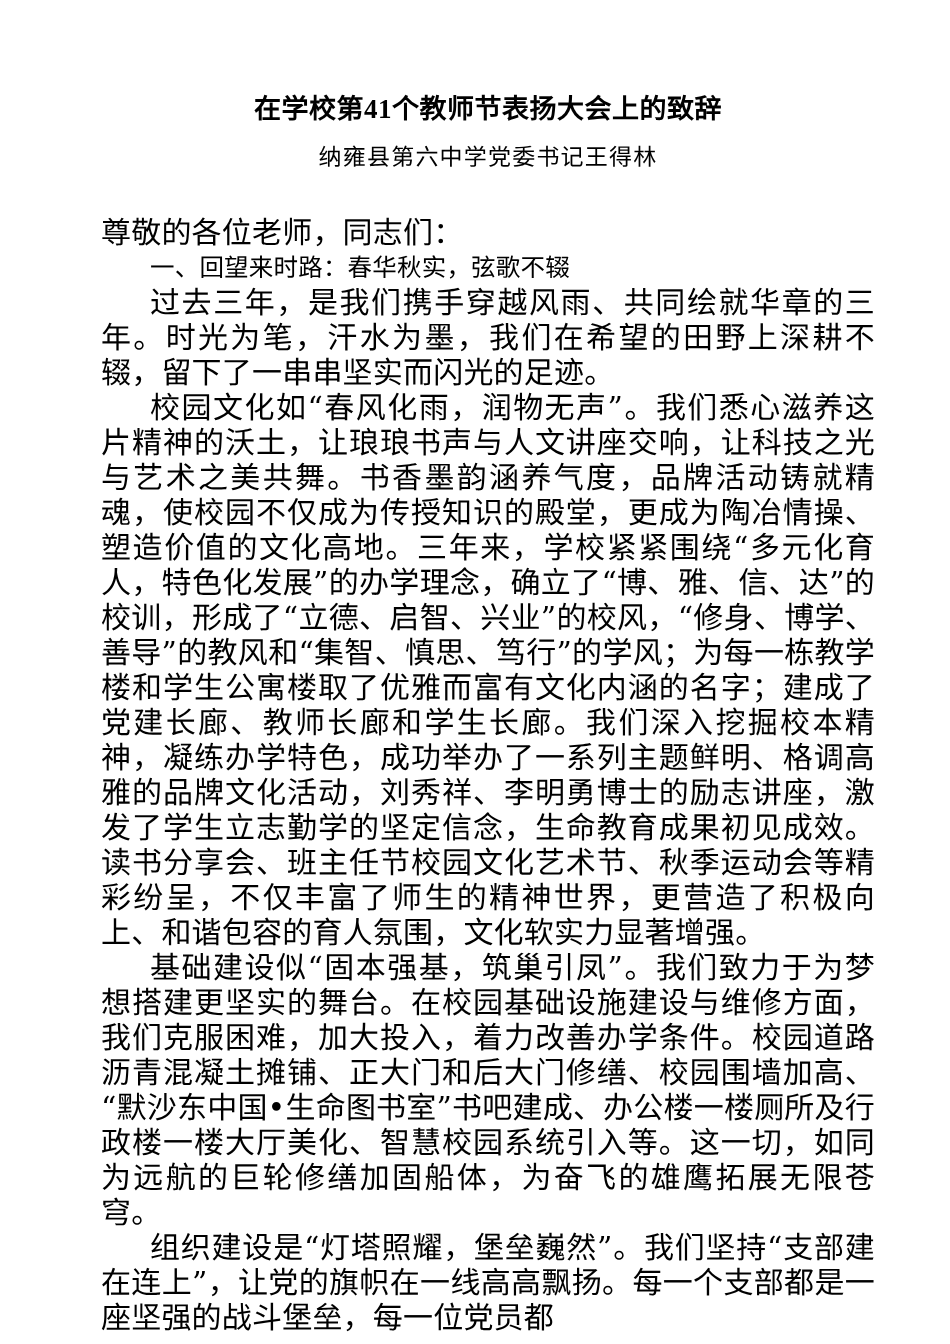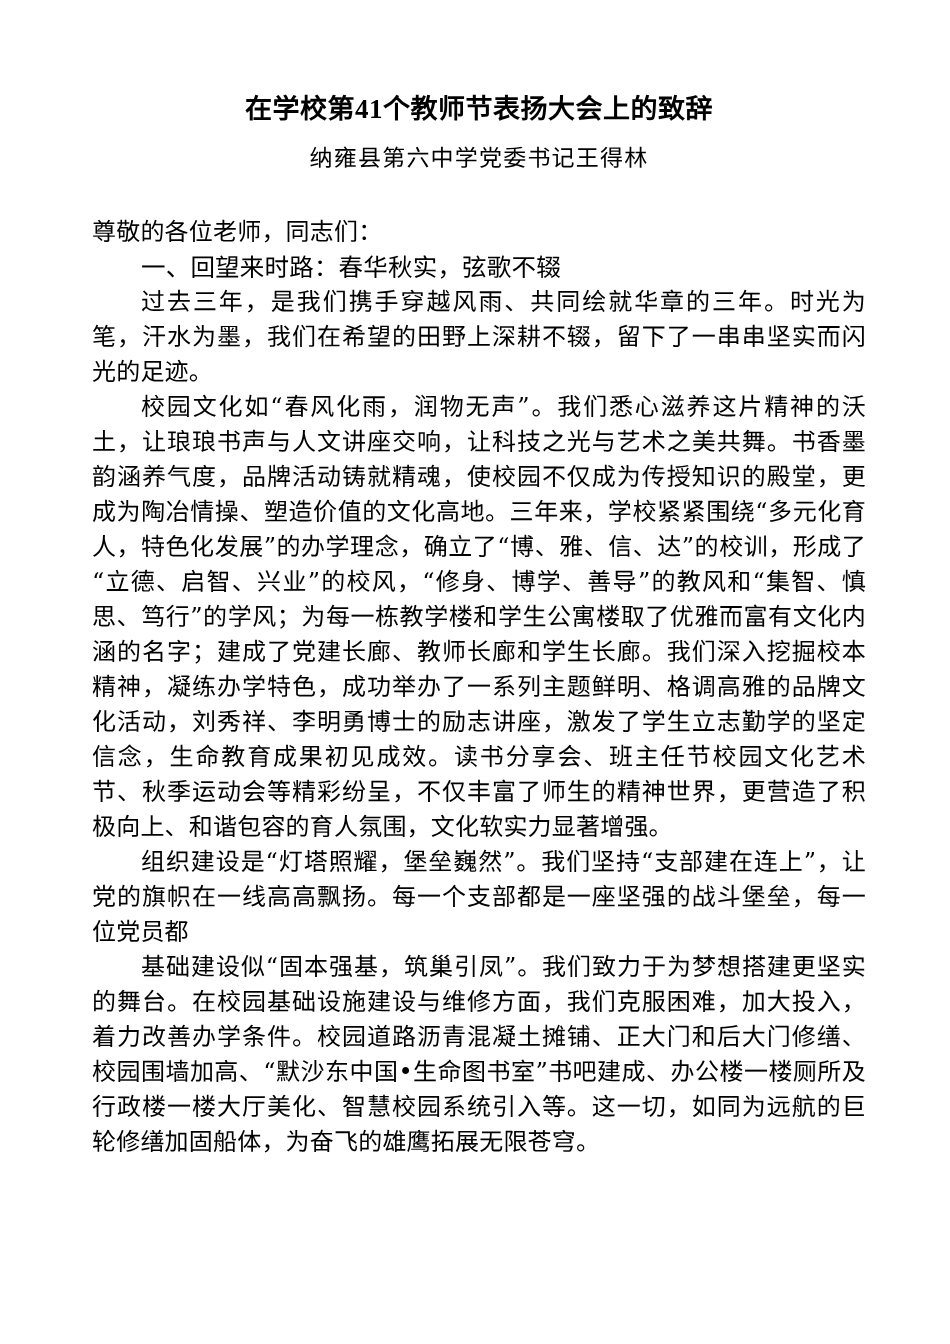--- a/index.html
+++ b/index.html
@@ -17,40 +17,40 @@
     background: #ffffff;
     overflow: hidden;
     box-sizing: border-box;
     font-family: "Liberation Serif", "DejaVu Serif", serif;
     color: #000000;
   }
 
   
   .content {
     position: absolute;
-    left: 92px;
+    left: 101px;
     top: 0;
     width: 774px;
   }
 
   
   .doc-title {
     text-align: center;
     font-family: "Liberation Serif", "DejaVu Serif", serif;
     font-weight: bold;
     font-size: 27px;
     letter-spacing: 0.5px;
     line-height: 1.3;
     margin: 0;
     padding-top: 92px;
   }
 
   .doc-subtitle {
     text-align: center;
-    font-family: Liberation Serif, serif;
+    font-family: Liberation Mono, monospace;
     font-size: 23px;
     line-height: 1.5;
     letter-spacing: 1.2px;
     margin: 0;
     padding-top: 15px;
   }
 
   .doc-date {
     text-align: center;
     font-family: "DejaVu Serif", "Liberation Serif", serif;
@@ -61,21 +61,21 @@
     padding-top: 12px;
   }
 
   
   .body-block {
     padding-top: 38px;
   }
 
   .para {
     font-family: "DejaVu Serif", "Liberation Serif", serif;
-    font-size: 24px;
+    font-size: 30px;
     line-height: 35px;
     margin: 0;
     text-align: justify;
     text-justify: inter-ideograph;
     letter-spacing: 0.2px;
     word-break: break-all;
   }
 
   .para.indent {
     text-indent: 49px;
@@ -110,19 +110,19 @@
 
       <p class="para salutation">尊敬的各位老师，同志们：</p>
 
 
       <p class="section-heading">一、回望来时路：春华秋实，弦歌不辍</p>
 
       <p class="para indent">过去三年，是我们携手穿越风雨、共同绘就华章的三年。时光为笔，汗水为墨，我们在希望的田野上深耕不辍，留下了一串串坚实而闪光的足迹。</p>
 
       <p class="para indent">校园文化如“春风化雨，润物无声”。我们悉心滋养这片精神的沃土，让琅琅书声与人文讲座交响，让科技之光与艺术之美共舞。书香墨韵涵养气度，品牌活动铸就精魂，使校园不仅成为传授知识的殿堂，更成为陶冶情操、塑造价值的文化高地。三年来，学校紧紧围绕“多元化育人，特色化发展”的办学理念，确立了“博、雅、信、达”的校训，形成了“立德、启智、兴业”的校风，“修身、博学、善导”的教风和“集智、慎思、笃行”的学风；为每一栋教学楼和学生公寓楼取了优雅而富有文化内涵的名字；建成了党建长廊、教师长廊和学生长廊。我们深入挖掘校本精神，凝练办学特色，成功举办了一系列主题鲜明、格调高雅的品牌文化活动，刘秀祥、李明勇博士的励志讲座，激发了学生立志勤学的坚定信念，生命教育成果初见成效。读书分享会、班主任节校园文化艺术节、秋季运动会等精彩纷呈，不仅丰富了师生的精神世界，更营造了积极向上、和谐包容的育人氛围，文化软实力显著增强。</p>
 
+      <p class="para indent">基础建设似“固本强基，筑巢引凤”。我们致力于为梦想搭建更坚实的舞台。在校园基础设施建设与维修方面，我们克服困难，加大投入，着力改善办学条件。校园道路沥青混凝土摊铺、正大门和后大门修缮、校园围墙加高、“默沙东中国•生命图书室”书吧建成、办公楼一楼厕所及行政楼一楼大厅美化、智慧校园系统引入等。这一切，如同为远航的巨轮修缮加固船体，为奋飞的雄鹰拓展无限苍穹。</p>
+
       <p class="para indent">组织建设是“灯塔照耀，堡垒巍然”。我们坚持“支部建在连上”，让党的旗帜在一线高高飘扬。每一个支部都是一座坚强的战斗堡垒，每一位党员都</p>
-
-      <p class="para indent">基础建设似“固本强基，筑巢引凤”。我们致力于为梦想搭建更坚实的舞台。在校园基础设施建设与维修方面，我们克服困难，加大投入，着力改善办学条件。校园道路沥青混凝土摊铺、正大门和后大门修缮、校园围墙加高、“默沙东中国•生命图书室”书吧建成、办公楼一楼厕所及行政楼一楼大厅美化、智慧校园系统引入等。这一切，如同为远航的巨轮修缮加固船体，为奋飞的雄鹰拓展无限苍穹。</p>
 
     </div>
   </div>
 </div>
 
 </body></html>

